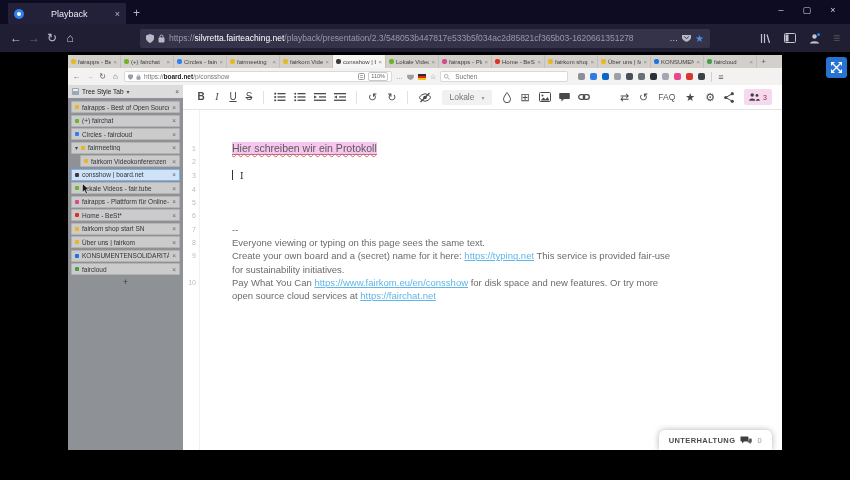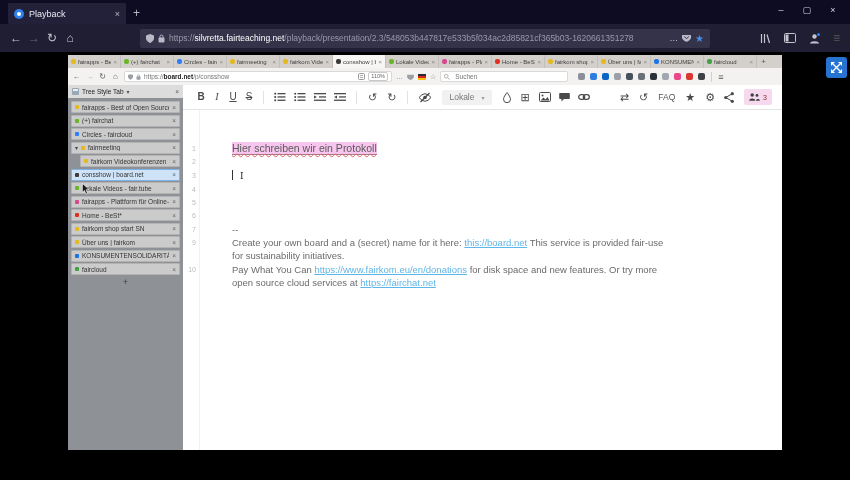--- a/index.html
+++ b/index.html
@@ -5,21 +5,21 @@
   html,body{margin:0;padding:0;background:#000;}
   #app{position:relative;width:850px;height:480px;background:#000;overflow:hidden;
        font-family:"Liberation Sans",sans-serif;-webkit-font-smoothing:antialiased;}
   
   .titlebar{position:absolute;left:0;top:0;width:850px;height:24px;background:#0e0c22;}
   .fftab{position:absolute;left:8px;top:3px;width:118px;height:21px;background:#23203a;
          display:flex;align-items:center;gap:5px;padding:0 6px;box-sizing:border-box;
          color:#eceaf2;font-size:9px;border-radius:1px;}
   .fftab .fav{width:10px;height:10px;border-radius:50%;background:#2f80ed;position:relative;flex:0 0 10px;}
   .fftab .fav::after{content:"";position:absolute;left:3px;top:3px;width:4px;height:4px;border-radius:50%;background:#fff;}
-  .fftab-label{flex:1;overflow:hidden;white-space:nowrap;}
+  .fftab-label{flex:1;overflow:hidden;white-space:nowrap;text-align:center;}
   .fftab .x,.newtab-outer{color:#b7b6c3;font-size:9px;}
   .newtab-outer{position:absolute;left:133px;top:6px;font-size:12px;}
   .win-controls{position:absolute;right:4px;top:0;height:20px;display:flex;align-items:center;gap:0;color:#d4d3de;font-size:9px;}
   .win-controls span{width:26px;text-align:center;}
   .navbar{position:absolute;left:0;top:24px;width:850px;height:28px;background:#201e33;
           display:flex;align-items:center;padding-left:10px;box-sizing:border-box;color:#c4c4cf;}
   .navbtn{width:12px;text-align:center;font-size:12px;margin-right:6px;}
   .navbtn.dim{color:#66657a;}
   .urlfield{margin-left:58px;width:570px;height:19px;background:#35334a;border-radius:2px;
             display:flex;align-items:center;padding:0 6px;box-sizing:border-box;font-size:8.5px;color:#cfd0da;gap:4px;}
@@ -563,30 +563,46 @@
             </div>
             <div class="drow">
               <span class="lnum">6</span>
               <div class="dcontent"></div>
             </div>
             <div class="drow">
               <span class="lnum">7</span>
               <div class="dcontent">--</div>
             </div>
             <div class="drow">
+              <span class="lnum">8</span>
+              <div class="dcontent">Everyone viewing or typing on this page sees the same text.</div>
+            </div>
+            <div class="drow">
               <span class="lnum">9</span>
-              <div class="dcontent">Create your own board and a (secret) name for it here: <span class="lnk">this://board.net</span> This service is provided fair-use<br>for sustainability initiatives.</div>
+              <div class="dcontent">Create your own board and a (secret) name for it here: <span class="lnk">https://typing.net</span> This service is provided fair-use<br>for sustainability initiatives.</div>
             </div>
             <div class="drow">
               <span class="lnum">10</span>
-              <div class="dcontent">Pay What You Can <span class="lnk">https://www.fairkom.eu/en/donations</span> for disk space and new features. Or try more<br>open source cloud services at <span class="lnk">https://fairchat.net</span></div>
+              <div class="dcontent">Pay What You Can <span class="lnk">https://www.fairkom.eu/en/consshow</span> for disk space and new features. Or try more<br>open source cloud services at <span class="lnk">https://fairchat.net</span></div>
             </div>
           </div>
       </div>
 
+      <div class="chat-tab">
+        <span>UNTERHALTUNG</span>
+        <span>
+            <svg width="12" height="9" viewBox="0 0 12 9">
+              <g fill="#3f3f3f">
+                <path d="M0.5 0.5h7a1 1 0 0 1 1 1v3a1 1 0 0 1-1 1H4L2 7.5V5.5H1.5a1 1 0 0 1-1-1z"></path>
+                <path d="M9.5 2.5h1.5a.8.8 0 0 1 .8.8v2.4a.8.8 0 0 1-.8.8H10.7V8l-1.8-1.5H7.5" fill="#5a5a5a"></path>
+              </g>
+            </svg>
+          </span>
+        <span class="chat-count">0</span>
+      </div>
     </div>
   </div>
 
   <div class="expand-btn">
     <svg width="11" height="11" viewBox="0 0 11 11">
         <g stroke="#fff" stroke-width="1.4">
           <path d="M2 2l7 7M9 2L2 9"></path>
         </g>
         <g fill="#fff">
           <path d="M0 0h4L0 4zM11 0v4L7 0zM0 11V7l4 4zM11 11H7l4-4z"></path>

